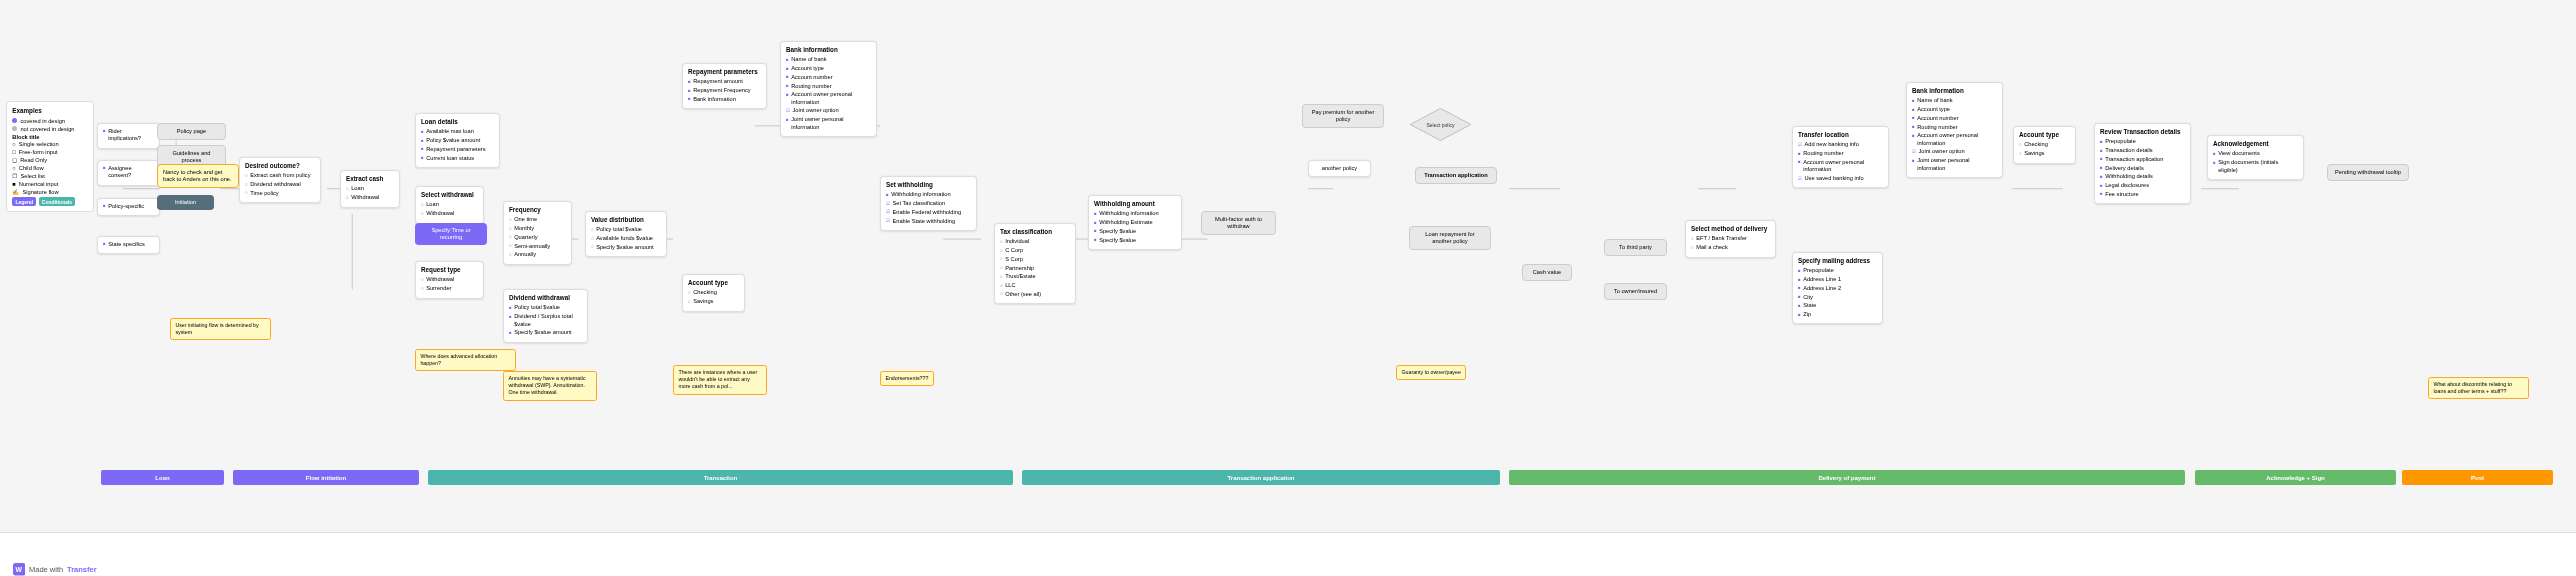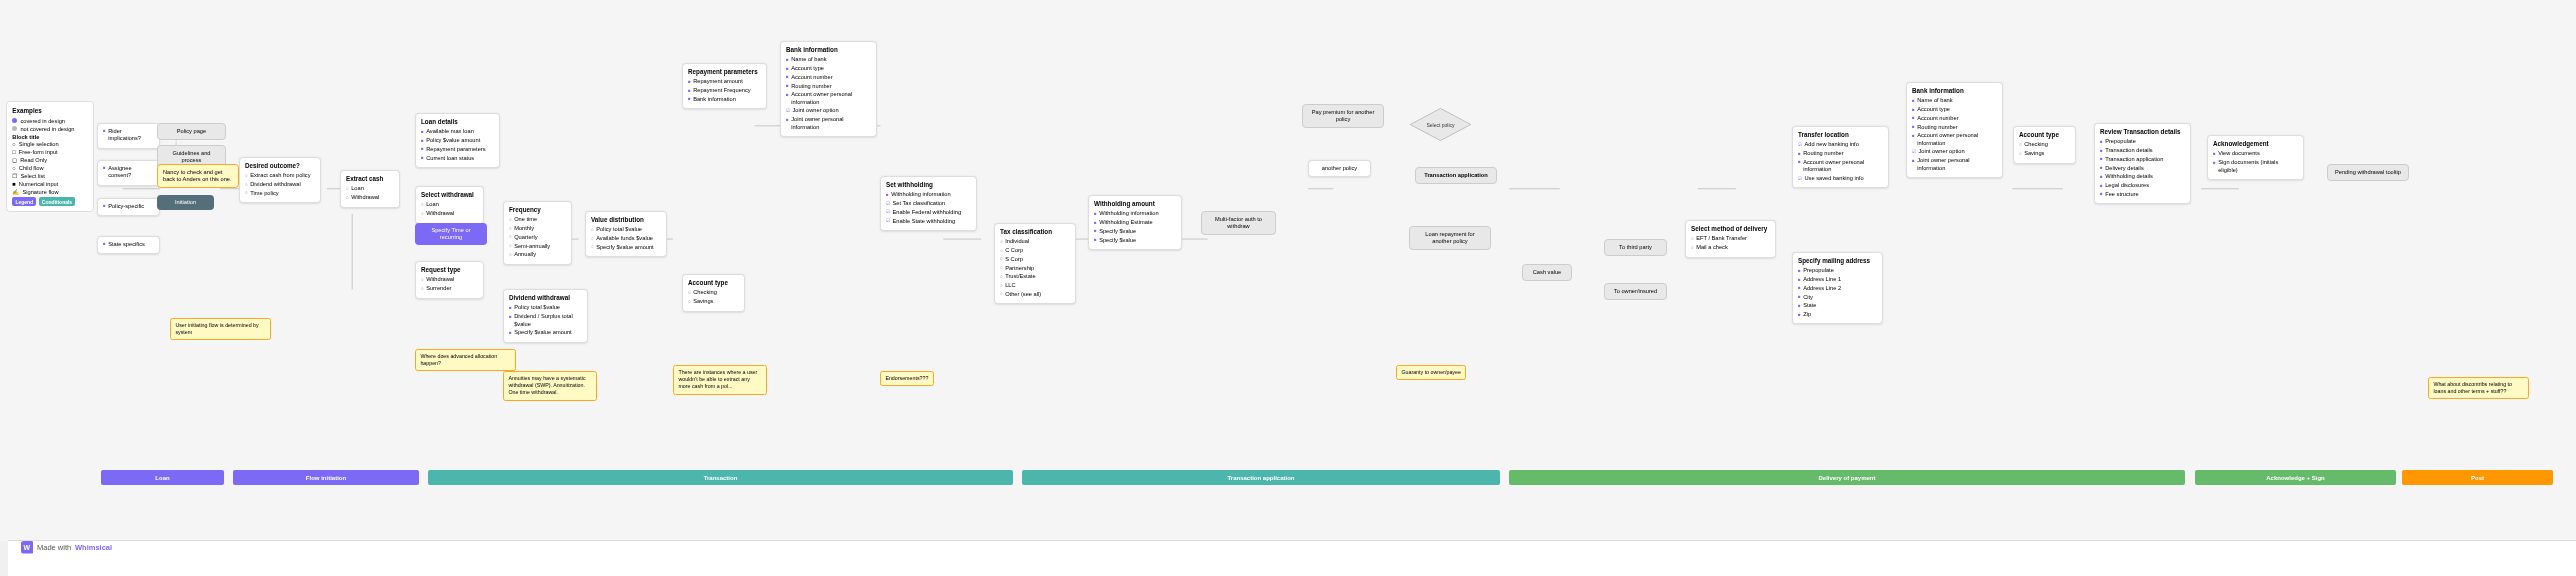--- a/index.html
+++ b/index.html
@@ -17,27 +17,26 @@
       height: 541px;
       background: #f5f5f5;
       overflow: hidden;
     }
     
     .bottom-bar {
       position: absolute;
       bottom: 0;
       left: 0;
       right: 0;
-      height: 36px;
+      height: 44px;
       background: #fff;
       border-top: 0.6px solid #ddd;
       display: flex;
-      align-items: flex-start;
+      align-items: flex-end;
       padding: 0 12.6px;
-      margin-left: 8px;
     }
     .whimsical-logo {
       display: flex;
       align-items: center;
       gap: 3.8px;
       font-size: 7.5px;
       color: #555;
     }
 
     
@@ -557,16 +556,16 @@
 
 </div>
 
 <div class="bottom-bar">
   <div class="whimsical-logo">
     <svg width="12.6" height="12.6" viewBox="0 0 20 20" style="font-size:12px">
       <rect width="20" height="20" rx="4" fill="#7c6af7"></rect>
       <text x="4" y="14" font-size="11" fill="#fff" font-weight="bold">W</text>
     </svg>
     <span>Made with</span>
-    <span style="font-weight:600; color:#7c6af7;">Whimsical</span>
+    <span style="font-weight:600; color:#7c6af7;">Transfer</span>
   </div>
 </div>
 
 
 </body></html>

